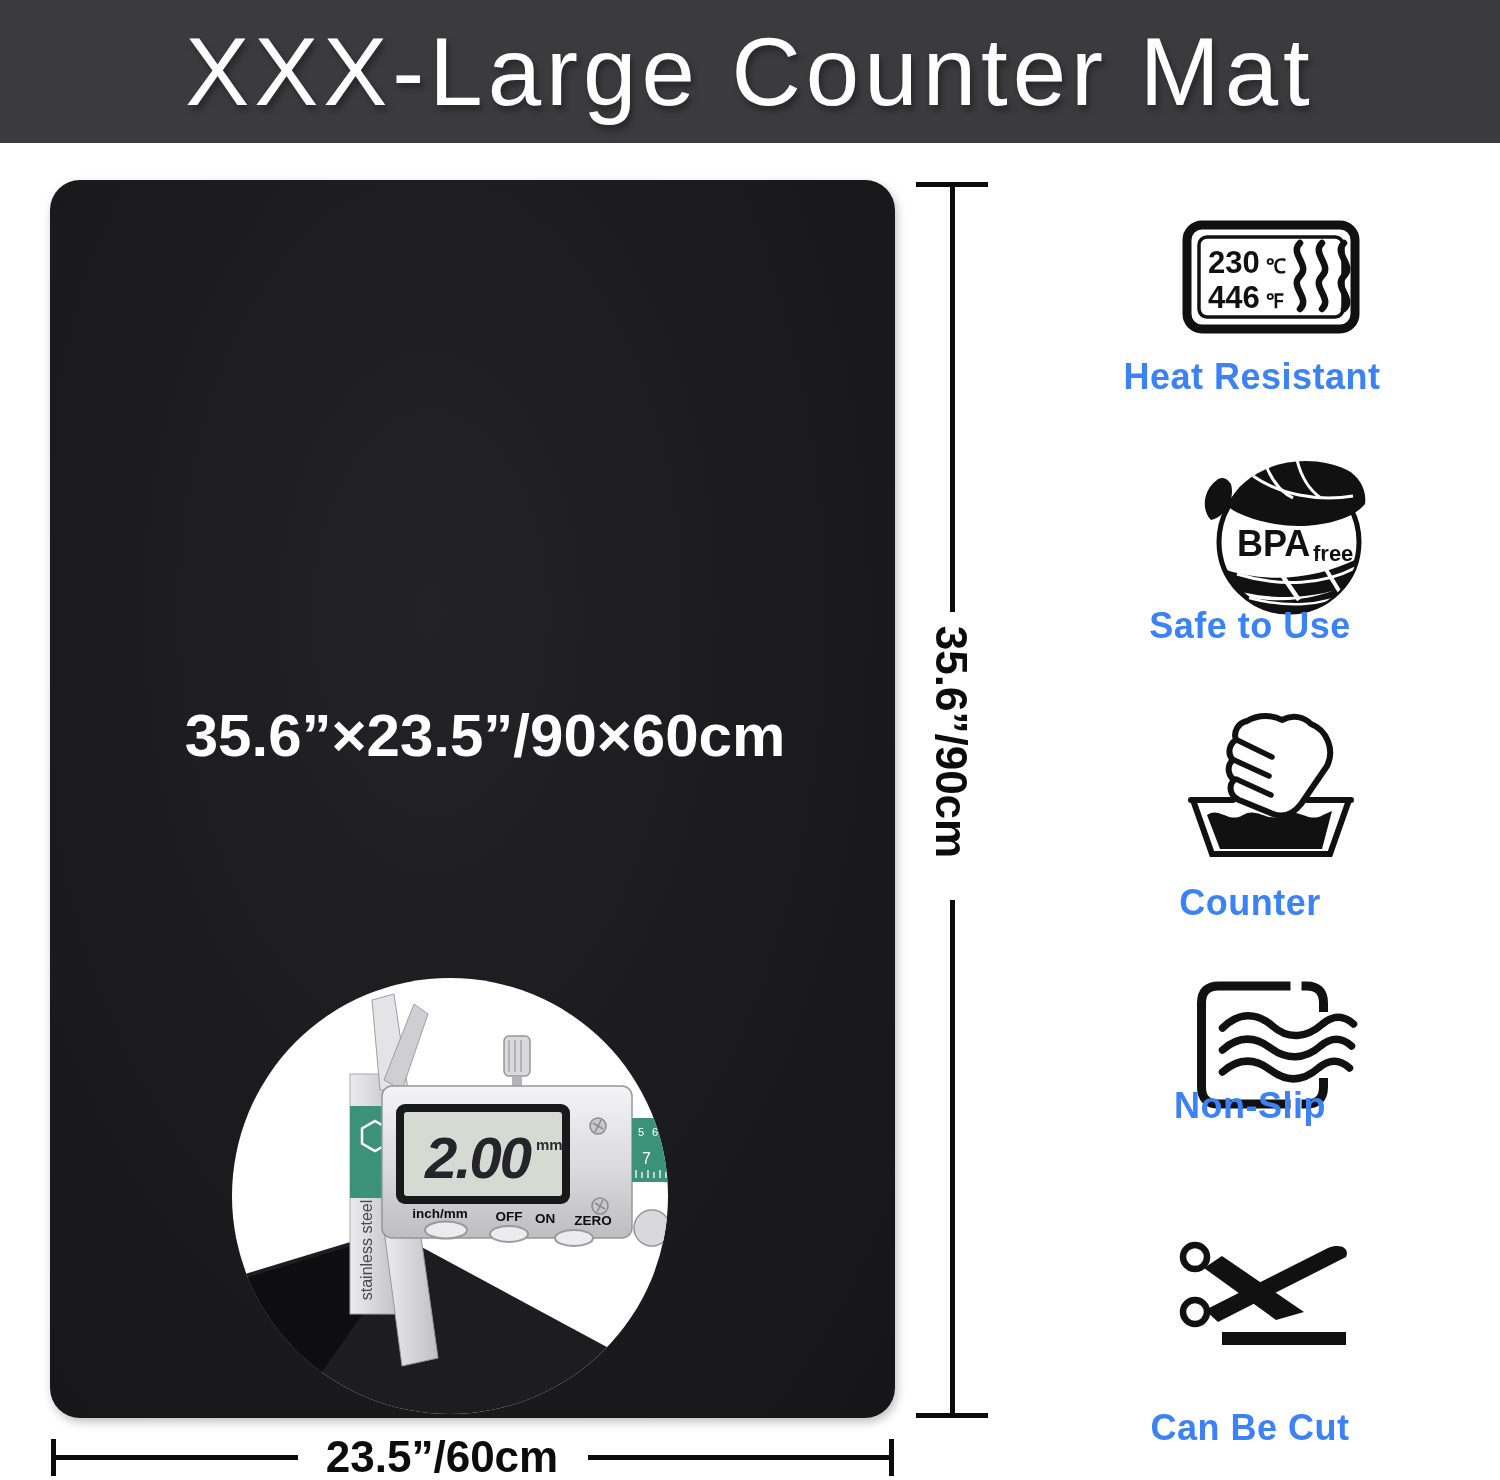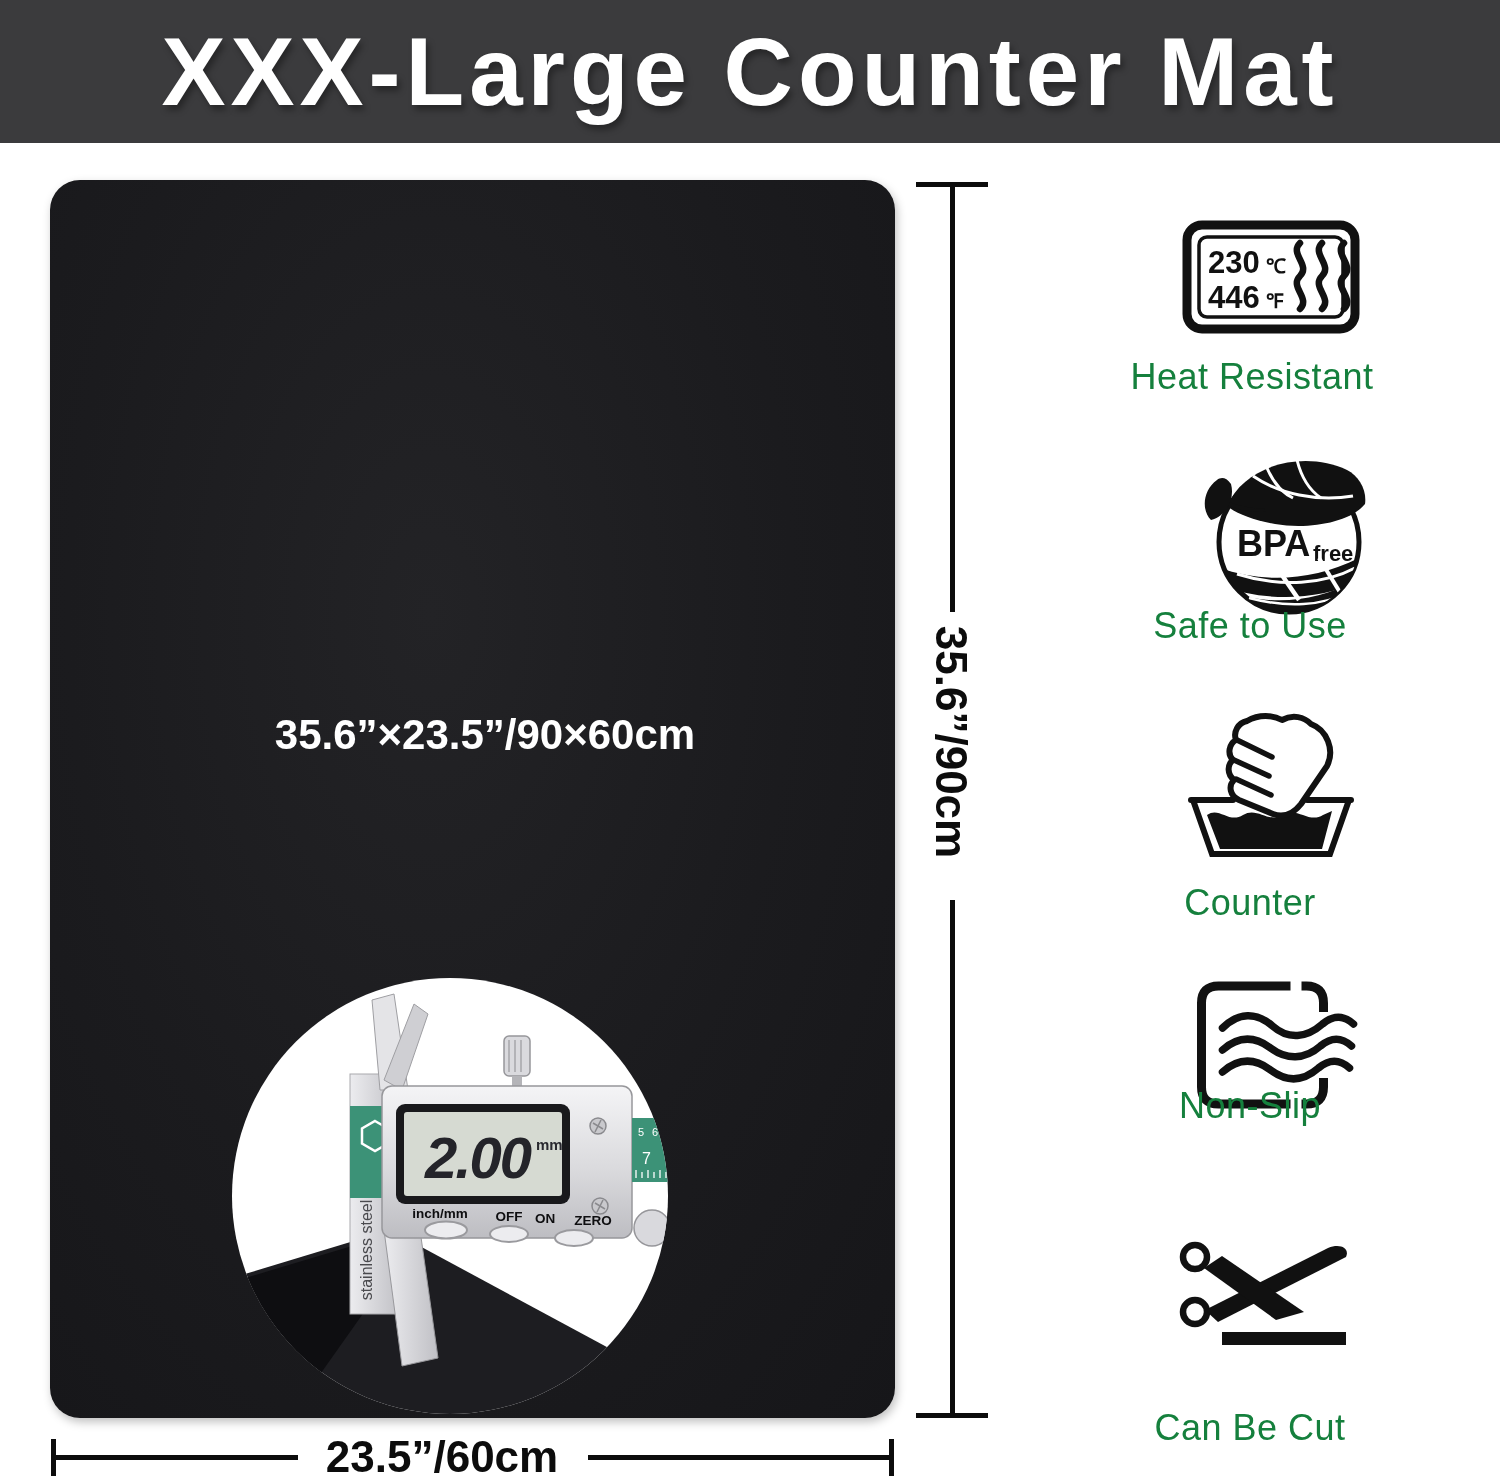--- a/index.html
+++ b/index.html
@@ -6,54 +6,54 @@
   .canvas{
     position:relative;width:1500px;height:1480px;background:#ffffff;overflow:hidden;
     font-family:"Liberation Sans", sans-serif;
   }
   
   .banner{
     position:absolute;left:0;top:0;width:1500px;height:143px;background:#3b3b3d;
     display:flex;align-items:center;justify-content:center;
   }
   .banner h1{
-    margin:0;color:#ffffff;font-size:96px;font-weight:700;letter-spacing:5px;
+    margin:0;color:#ffffff;font-size:96px;font-weight:400;letter-spacing:5px;
     text-shadow:3px 5px 6px rgba(0,0,0,0.35);white-space:nowrap;
   }
   
   .mat{
     position:absolute;left:50px;top:180px;width:845px;height:1238px;border-radius:30px;
     background:radial-gradient(ellipse at 45% 35%, #232326 0%, #1b1b1e 55%, #161619 100%);
     box-shadow:2px 4px 10px rgba(0,0,0,0.25);
   }
   .mat-size-label{
     position:absolute;left:435px;top:555px;transform:translate(-50%,-50%);
-    color:#ffffff;font-size:42px;font-weight:bold;white-space:nowrap;
+    color:#ffffff;font-size:60px;font-weight:bold;white-space:nowrap;
   }
   .mat-thickness-label{
     position:absolute;left:440px;top:916px;transform:translate(-50%,-50%);
     color:#ffffff;font-size:60px;font-weight:bold;white-space:nowrap;
   }
   .inset-circle{
     position:absolute;left:223px;top:978px;width:436px;height:436px;border-radius:50%;
     background:#ffffff;overflow:hidden;
   }
   .inset-circle svg{display:block;}
   
   .dim{position:absolute;background:#0c0c0c;}
   .dim-label{
     position:absolute;color:#0c0c0c;font-weight:bold;font-size:44px;white-space:nowrap;
   }
   .v-label{left:951px;top:742px;transform:translate(-50%,-50%) rotate(90deg);}
   .h-label{left:442px;top:1457px;transform:translate(-50%,-50%);}
   
   .feature-icon{position:absolute;transform:translateX(-50%);margin-left:21px;}
   .feature-label{
-    position:absolute;transform:translate(-50%,-50%);color:#15803d;
-    font-size:36px;font-weight:400;white-space:nowrap;letter-spacing:0.5px;
+    position:absolute;transform:translate(-50%,-50%);color:#3b82f6;
+    font-size:36px;font-weight:700;white-space:nowrap;letter-spacing:0.5px;
   }
   .icon-text{font-family:"Liberation Sans",sans-serif;}
 </style>
 </head>
 <body>
 
 <div class="canvas">
 
   <div class="banner">
     <h1>XXX-Large Counter Mat</h1>

